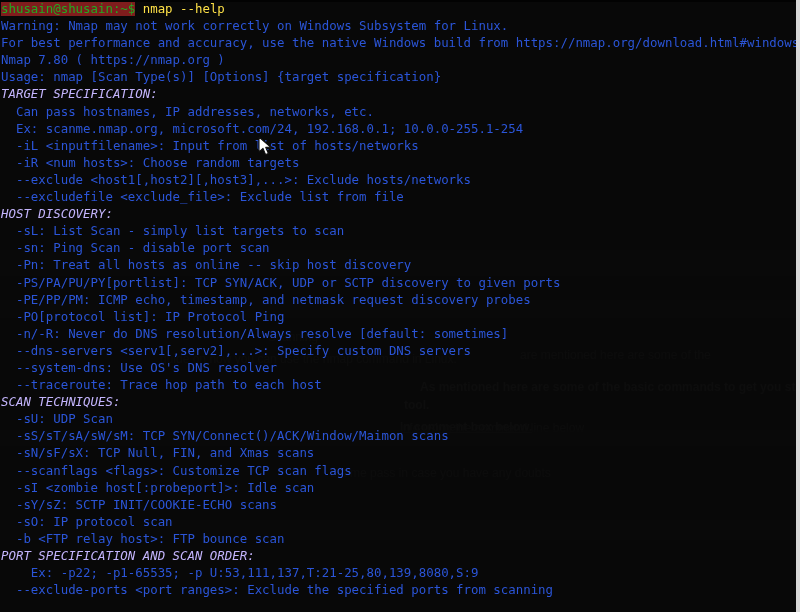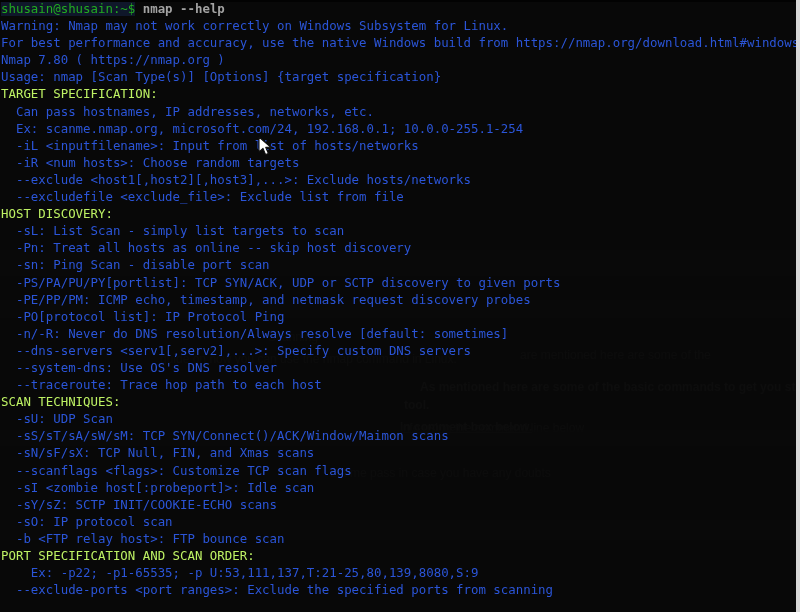--- a/index.html
+++ b/index.html
@@ -46,28 +46,28 @@
   }
   .line {
     height: 17.1px;
     line-height: 17.1px;
     font-size: 12.4px;
     white-space: pre;
     color: #2b55d8;
     letter-spacing: 0px;
     padding-left: 1px;
   }
-  .line.heading { color: #bef264; }
+  .line.heading { color: #c4b5fd; font-style: italic; }
   .line.prompt-line { color: #1fa81f; }
   .prompt-seg {
     color: #22ab22;
-    background: #0f172a;
+    background: #7f1d1d;
     margin-top: 16px;
   }
-  .cmd-seg { color: #a3a3a3; font-weight: bold; }
+  .cmd-seg { color: #fde047; }
   
   #right-border {
     position: absolute;
     top: 0; right: 0;
     width: 4px;
     height: 612px;
     background: #d9d9d9;
     z-index: 5;
   }
   #top-border {
@@ -114,22 +114,22 @@
         <div class="line">Usage: nmap [Scan Type(s)] [Options] {target specification}</div>
         <div class="line heading">TARGET SPECIFICATION:</div>
         <div class="line">  Can pass hostnames, IP addresses, networks, etc.</div>
         <div class="line">  Ex: scanme.nmap.org, microsoft.com/24, 192.168.0.1; 10.0.0-255.1-254</div>
         <div class="line">  -iL &lt;inputfilename&gt;: Input from list of hosts/networks</div>
         <div class="line">  -iR &lt;num hosts&gt;: Choose random targets</div>
         <div class="line">  --exclude &lt;host1[,host2][,host3],...&gt;: Exclude hosts/networks</div>
         <div class="line">  --excludefile &lt;exclude_file&gt;: Exclude list from file</div>
         <div class="line heading">HOST DISCOVERY:</div>
         <div class="line">  -sL: List Scan - simply list targets to scan</div>
+        <div class="line">  -sn: Ping Scan - disable port scan</div>
         <div class="line">  -Pn: Treat all hosts as online -- skip host discovery</div>
-        <div class="line">  -sn: Ping Scan - disable port scan</div>
         <div class="line">  -PS/PA/PU/PY[portlist]: TCP SYN/ACK, UDP or SCTP discovery to given ports</div>
         <div class="line">  -PE/PP/PM: ICMP echo, timestamp, and netmask request discovery probes</div>
         <div class="line">  -PO[protocol list]: IP Protocol Ping</div>
         <div class="line">  -n/-R: Never do DNS resolution/Always resolve [default: sometimes]</div>
         <div class="line">  --dns-servers &lt;serv1[,serv2],...&gt;: Specify custom DNS servers</div>
         <div class="line">  --system-dns: Use OS's DNS resolver</div>
         <div class="line">  --traceroute: Trace hop path to each host</div>
         <div class="line heading">SCAN TECHNIQUES:</div>
         <div class="line">  -sU: UDP Scan</div>
         <div class="line">  -sS/sT/sA/sW/sM: TCP SYN/Connect()/ACK/Window/Maimon scans</div>

